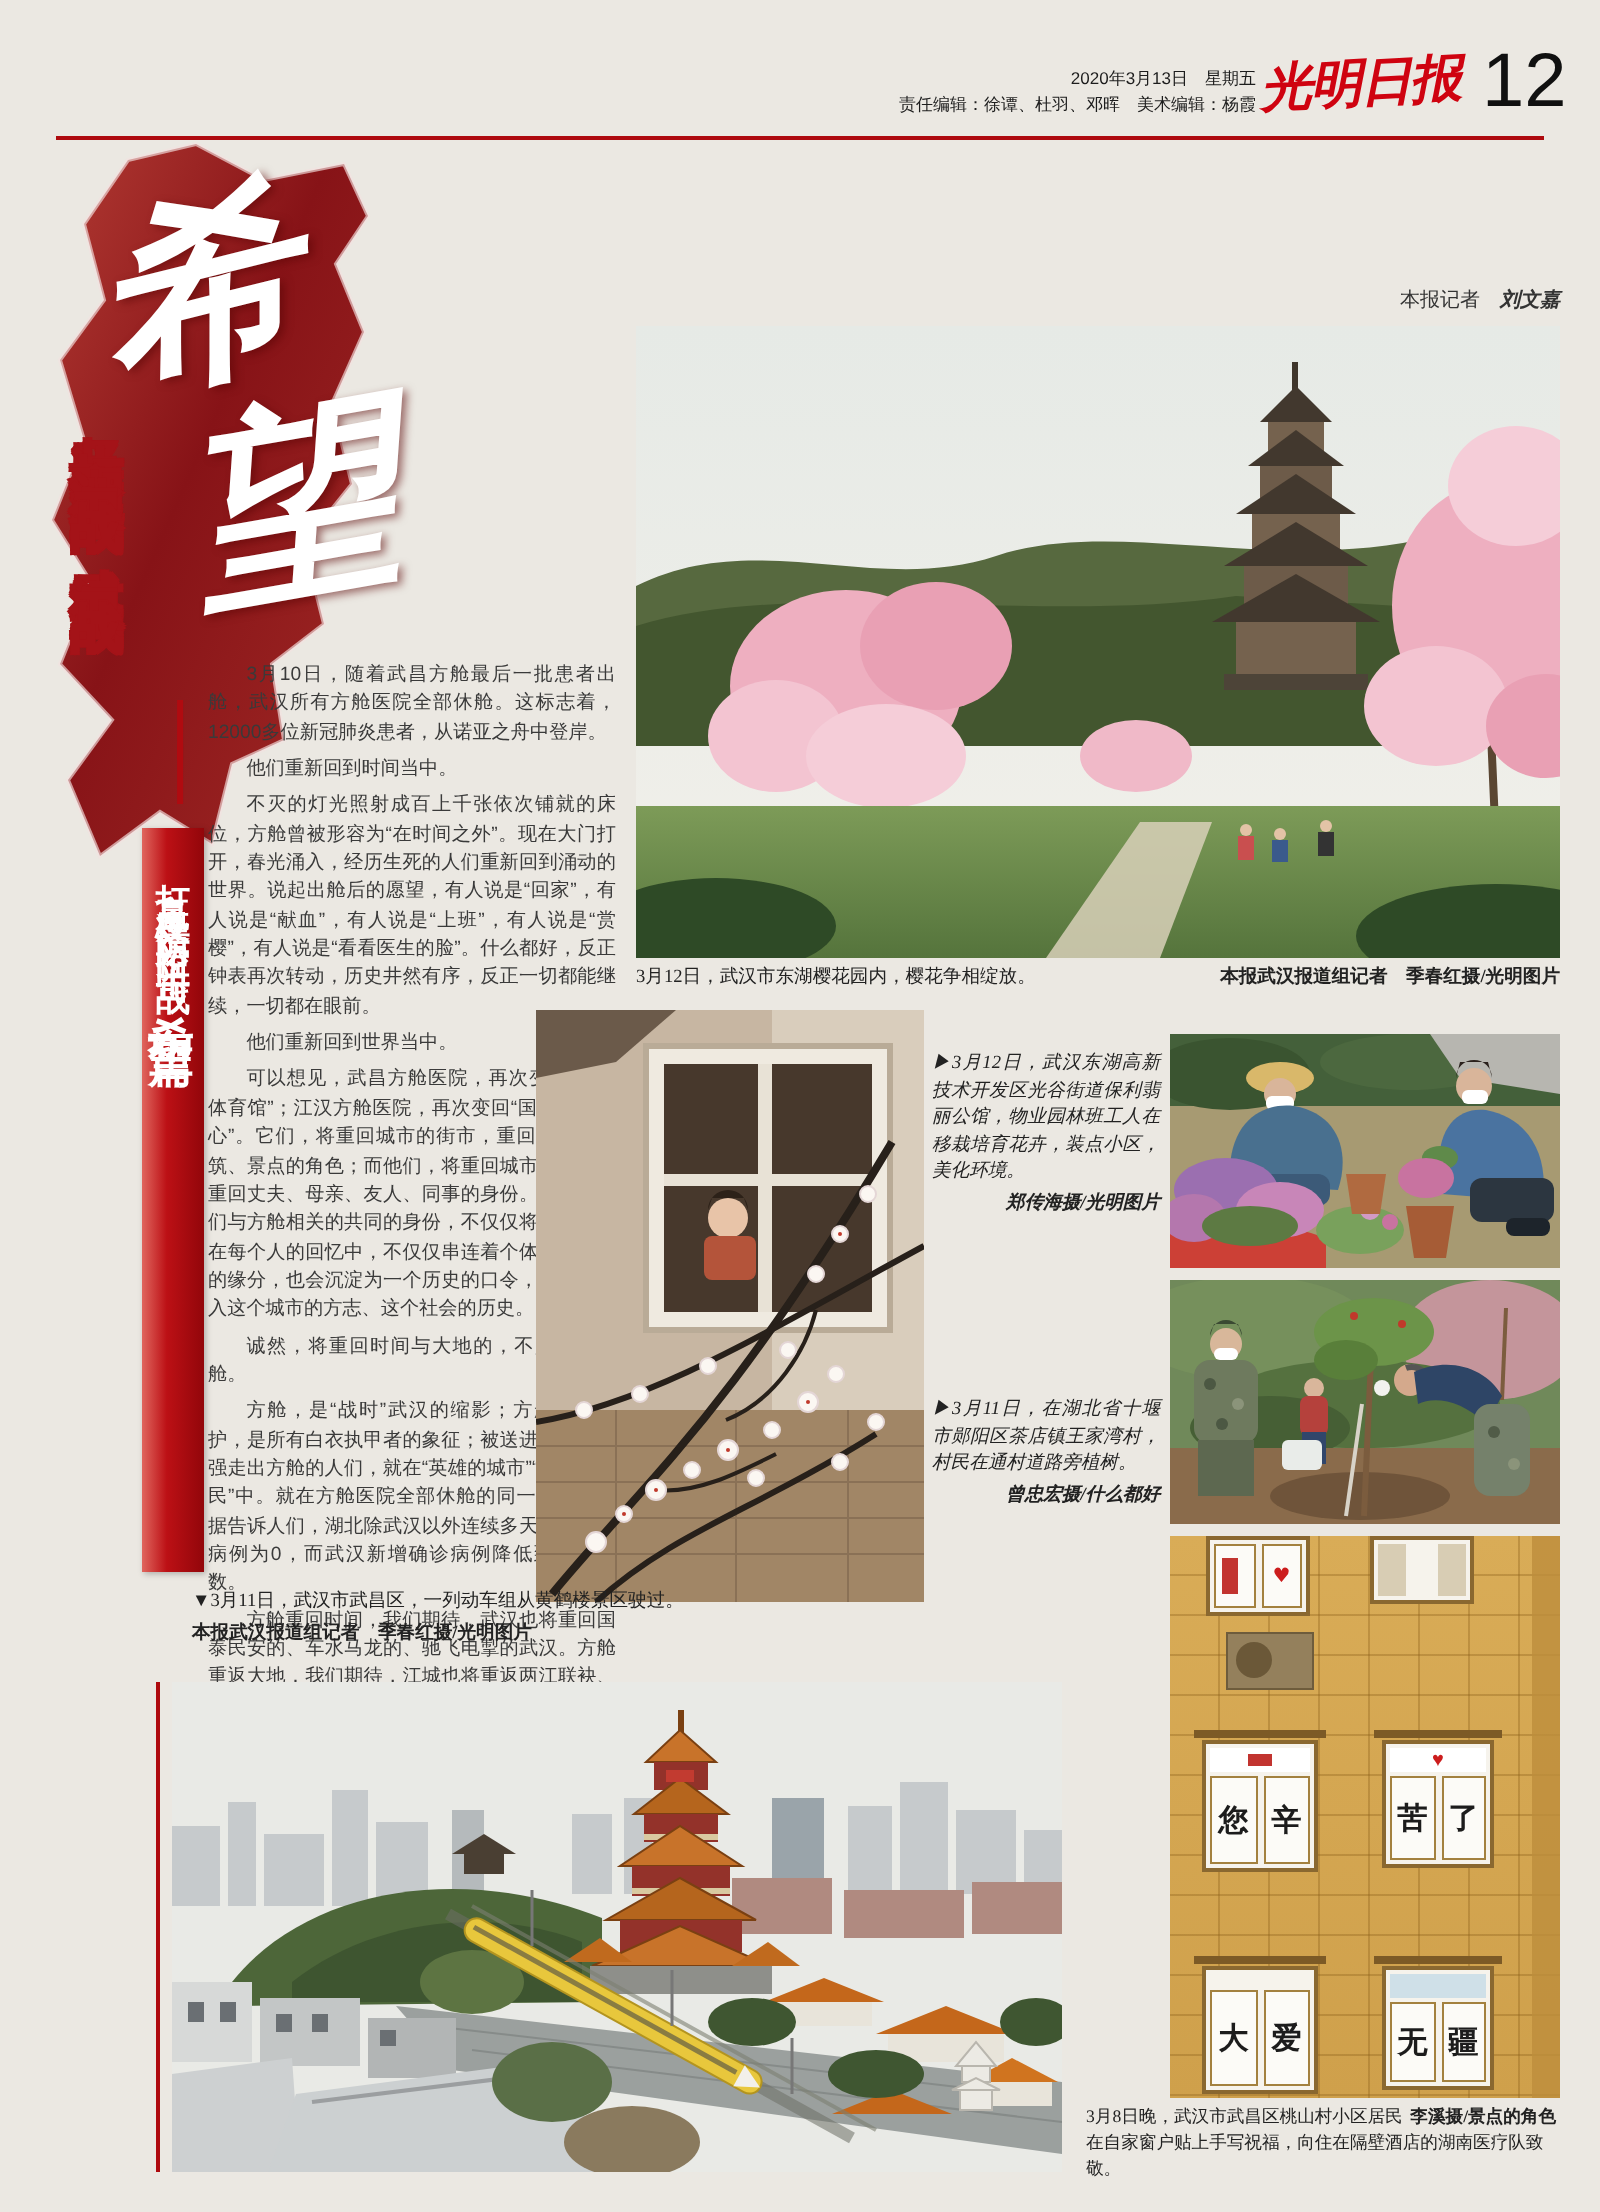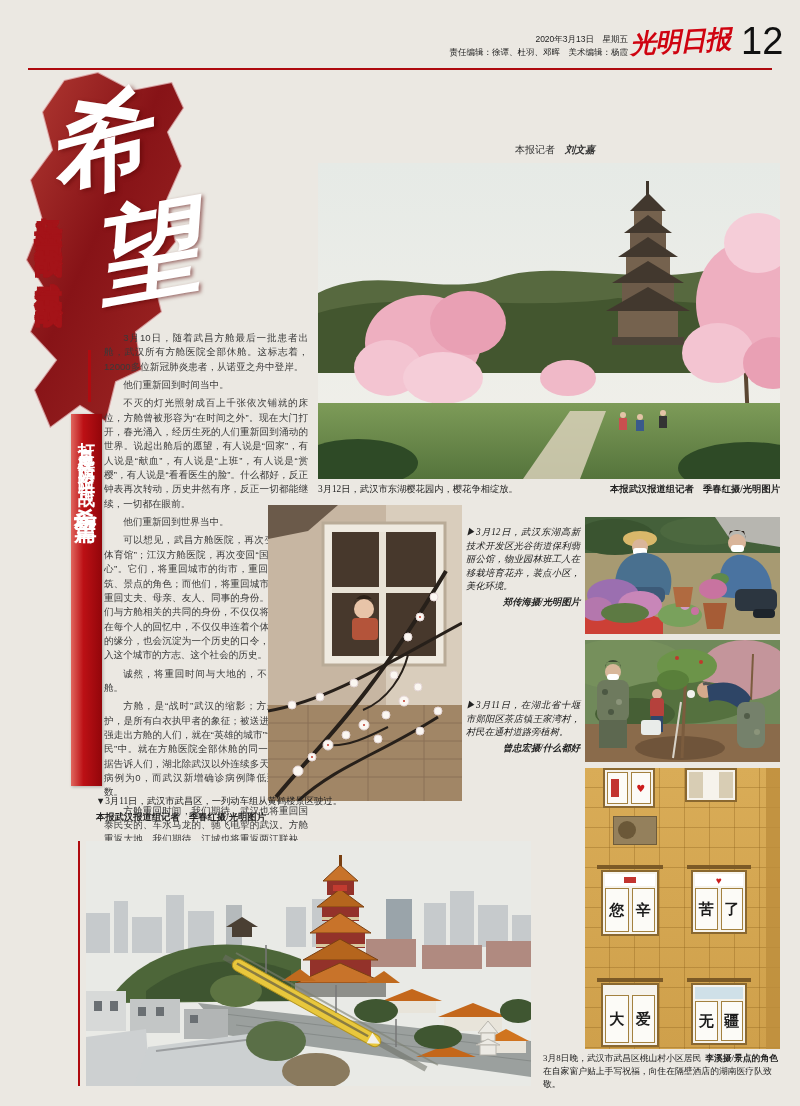--- a/index.html
+++ b/index.html
@@ -30,21 +30,21 @@
           background:linear-gradient(90deg,#e0665e 0%,#bc1015 40%,#92060a 100%);
           box-shadow:1px 1px 3px rgba(0,0,0,.25);display:flex;justify-content:center;}
   .banner-inner{writing-mode:vertical-rl;color:#fff;margin-top:14px;}
   .banner-main{font-size:17px;font-weight:bold;letter-spacing:6px;}
   .banner-dot{font-size:15px;font-weight:bold;letter-spacing:2px;}
   .banner-sub{font-size:23px;font-weight:900;letter-spacing:7px;}
   
   .headline{position:absolute;top:84px;left:330px;width:450px;text-align:center;
             font-size:40px;font-weight:900;letter-spacing:1px;color:#141414;
             font-family:"Liberation Serif","DejaVu Serif",serif;}
-  .byline{position:absolute;top:143px;left:330px;width:450px;text-align:center;font-size:10px;color:#333;}
+  .byline{position:absolute;top:143px;left:330px;width:450px;text-align:right;font-size:10px;color:#333;}
   .byline b{font-family:"DejaVu Serif",serif;font-style:italic;}
   .article{position:absolute;top:327px;left:100px;width:212px;font-size:9.6px;
            line-height:14.35px;text-align:justify;color:#3a3a3a;}
   .article p{margin:4px;text-indent:2em;}
   
   .photo{position:absolute;overflow:hidden;background:#ddd;}
   .ph-a{top:163px;left:318px;width:462px;height:316px;}
   .ph-b{top:505px;left:268px;width:194px;height:296px;}
   .ph-c{top:517px;left:585px;width:195px;height:117px;}
   .ph-d{top:640px;left:585px;width:195px;height:122px;}

